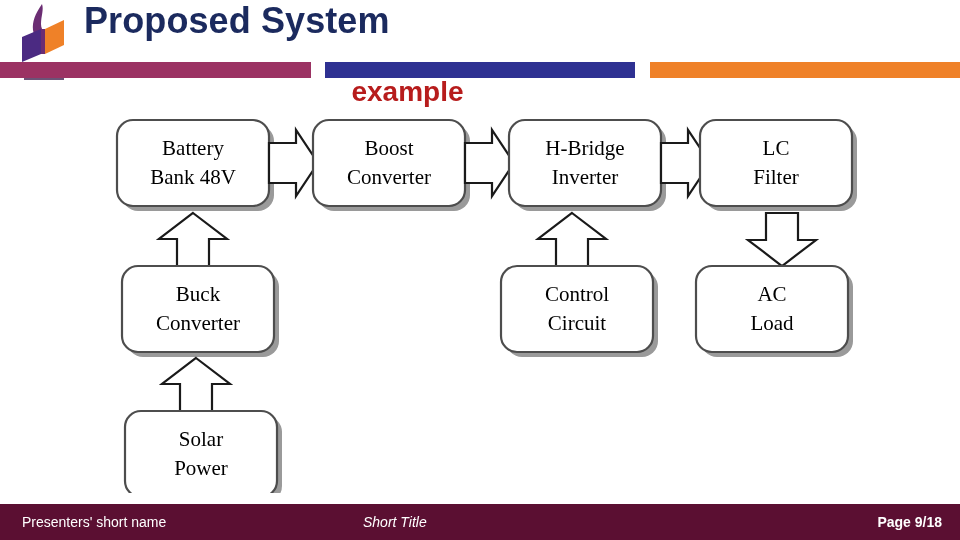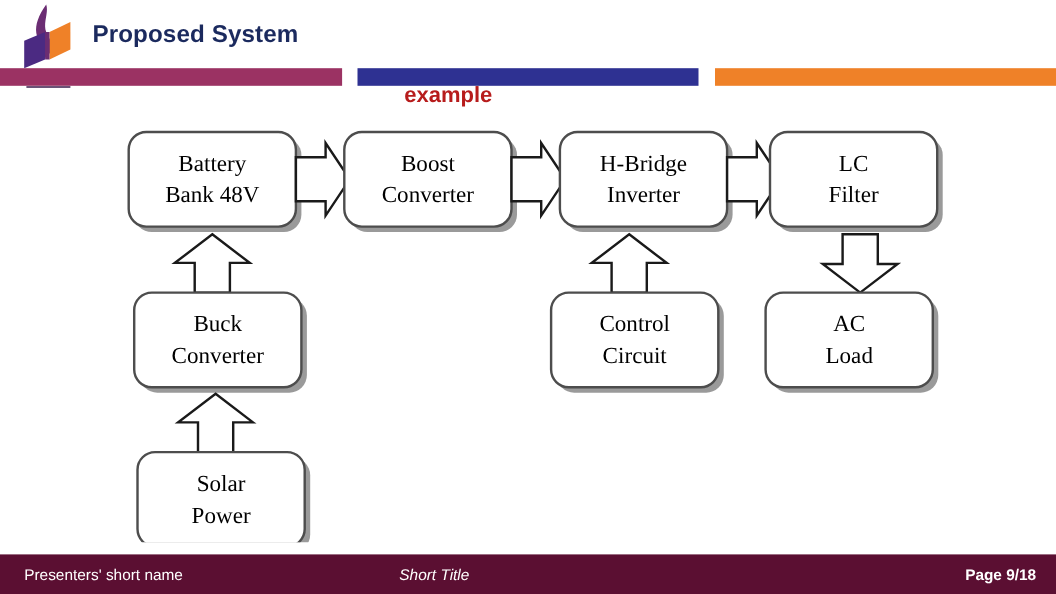--- a/index.html
+++ b/index.html
@@ -8,33 +8,33 @@
     font-family:"Liberation Sans",sans-serif;
   }
 
   
   #header{position:absolute;left:0;top:0;width:960px;height:84px;}
 
   #logo{position:absolute;left:8px;top:2px;width:72px;height:78px;}
   #logo svg{display:block;}
 
   #slide-title{
-    position:absolute;left:84px;top:18px;
-    font-size:22px;font-weight:bold;color:#1b2a5e;
+    position:absolute;left:84px;top:0;
+    font-size:36px;font-weight:bold;color:#1b2a5e;
     letter-spacing:0.1px;white-space:nowrap;
   }
 
   .accentbar{position:absolute;top:62px;height:16px;}
   #bar-maroon{left:0;width:311px;background:#9b3263;}
   #bar-blue{left:325px;width:310px;background:#2e3192;}
   #bar-orange{left:650px;width:310px;background:#ef8128;}
 
   #subtitle{
     position:absolute;left:0;top:76px;width:815px;text-align:center;
-    font-size:20px;font-weight:bold;color:#b71c1c;
+    font-size:28px;font-weight:bold;color:#b71c1c;
   }
 
   
   #diagram{position:absolute;left:0;top:108px;width:960px;height:385px;}
   #diagram svg{display:block;}
 
   
   #footer{
     position:absolute;left:0;bottom:0;width:960px;height:36px;
     background:#5b0f32;color:#ffffff;

